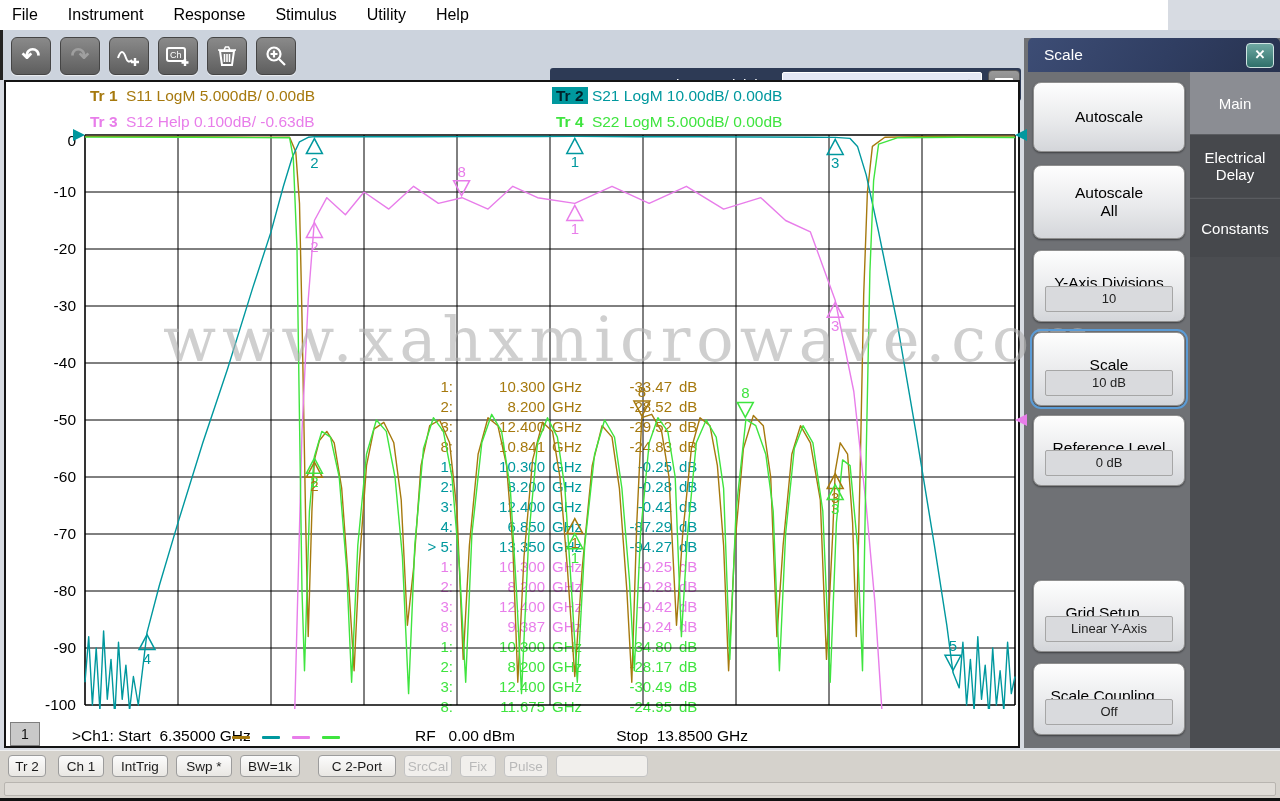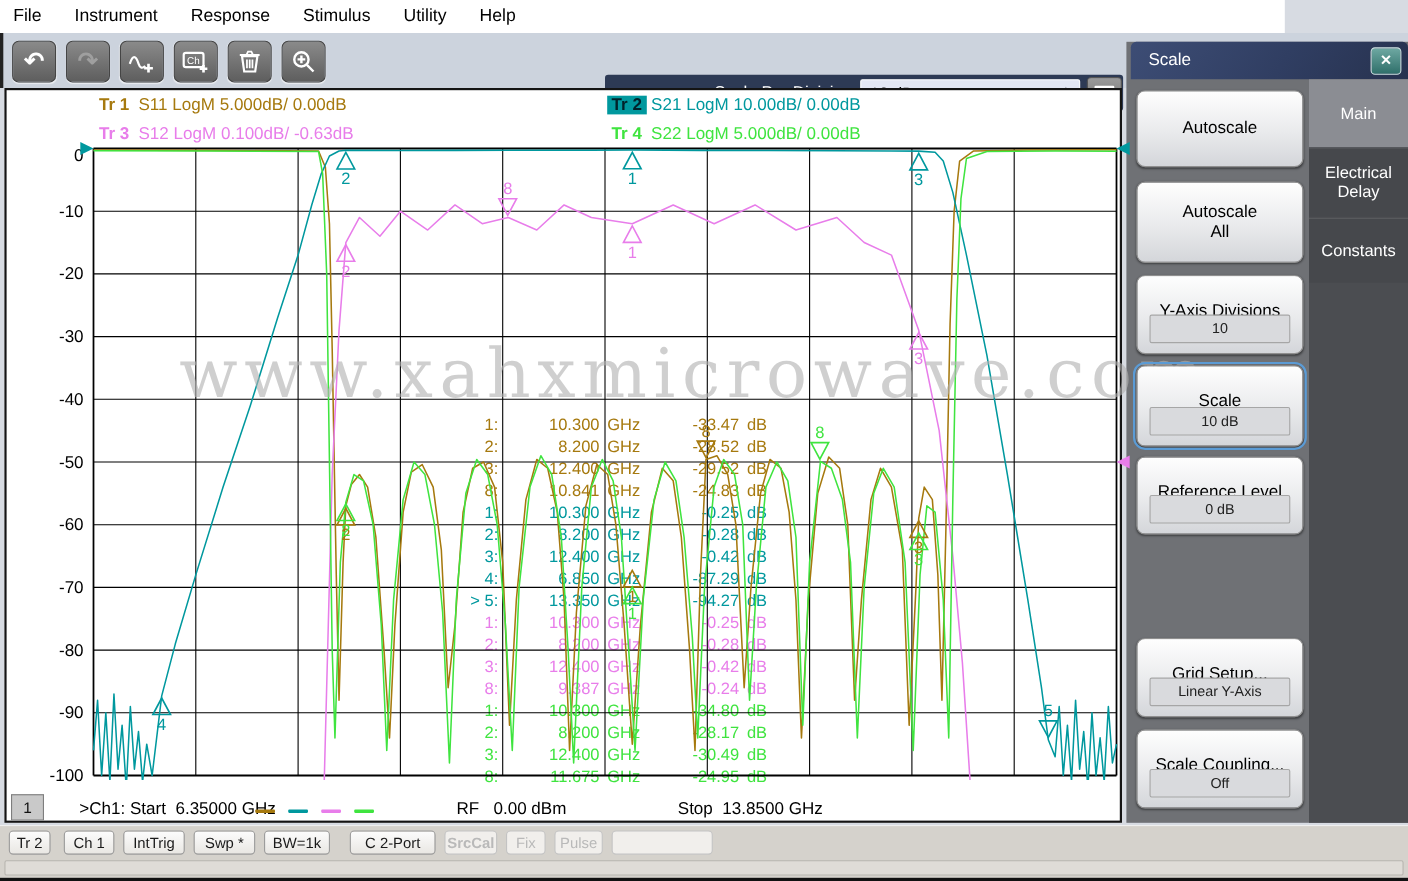--- a/index.html
+++ b/index.html
@@ -162,21 +162,21 @@
           </g>
         </svg>
       </div>
     </div>
   </div>
 
   <div class="graph-panel"></div>
   <div class="trace-labels" id="trace-labels">
       <div class="tl-row" style="left: 86px; top: 87px; color: rgb(166, 121, 14);"><span class="tl-chip">Tr 1</span><span>  S11 LogM 5.000dB/ 0.00dB</span></div>
       <div class="tl-row" style="left: 552px; top: 87px; color: rgb(0, 152, 158);"><span class="tl-chip" style="background: rgb(0, 152, 158); color: rgb(0, 34, 42);">Tr 2</span><span>  S21 LogM 10.00dB/ 0.00dB</span></div>
-      <div class="tl-row" style="left: 86px; top: 113px; color: rgb(232, 125, 234);"><span class="tl-chip">Tr 3</span><span>  S12 LogM 0.100dB/ -0.63dB</span></div>
+      <div class="tl-row" style="left: 86px; top: 113px; color: rgb(232, 125, 234);"><span class="tl-chip">Tr 3</span><span>  S12 Help 0.100dB/ -0.63dB</span></div>
       <div class="tl-row" style="left: 552px; top: 113px; color: rgb(63, 228, 63);"><span class="tl-chip">Tr 4</span><span>  S22 LogM 5.000dB/ 0.00dB</span></div>
     </div>
   <div id="marker-table">
       <div class="mk-row" style="color: rgb(166, 121, 14);"><span class="mk-num">1:</span><span class="mk-f">10.300</span><span class="mk-u">GHz</span><span class="mk-v">-33.47</span><span class="mk-vu">dB</span></div>
       <div class="mk-row" style="color: rgb(166, 121, 14);"><span class="mk-num">2:</span><span class="mk-f">8.200</span><span class="mk-u">GHz</span><span class="mk-v">-28.52</span><span class="mk-vu">dB</span></div>
       <div class="mk-row" style="color: rgb(166, 121, 14);"><span class="mk-num">3:</span><span class="mk-f">12.400</span><span class="mk-u">GHz</span><span class="mk-v">-29.52</span><span class="mk-vu">dB</span></div>
       <div class="mk-row" style="color: rgb(166, 121, 14);"><span class="mk-num">8:</span><span class="mk-f">10.841</span><span class="mk-u">GHz</span><span class="mk-v">-24.83</span><span class="mk-vu">dB</span></div>
       <div class="mk-row" style="color: rgb(0, 152, 158);"><span class="mk-num">1:</span><span class="mk-f">10.300</span><span class="mk-u">GHz</span><span class="mk-v">-0.25</span><span class="mk-vu">dB</span></div>
       <div class="mk-row" style="color: rgb(0, 152, 158);"><span class="mk-num">2:</span><span class="mk-f">8.200</span><span class="mk-u">GHz</span><span class="mk-v">-0.28</span><span class="mk-vu">dB</span></div>
       <div class="mk-row" style="color: rgb(0, 152, 158);"><span class="mk-num">3:</span><span class="mk-f">12.400</span><span class="mk-u">GHz</span><span class="mk-v">-0.42</span><span class="mk-vu">dB</span></div>
@@ -339,21 +339,21 @@
     </div>
 
   <div class="statusbar">
     <div id="status-buttons">
         <div class="sbtn" style="left: 8px; width: 38px;">Tr 2</div>
         <div class="sbtn" style="left: 58px; width: 46px;">Ch 1</div>
         <div class="sbtn" style="left: 112px; width: 56px;">IntTrig</div>
         <div class="sbtn" style="left: 176px; width: 56px;">Swp *</div>
         <div class="sbtn" style="left: 240px; width: 60px;">BW=1k</div>
         <div class="sbtn" style="left: 318px; width: 78px;">C  2-Port</div>
-        <div class="sbtn disabled" style="left: 404px; width: 48px; font-weight: bold;">SrcCal</div>
+        <div class="sbtn disabled" style="left: 404px; width: 48px;">SrcCal</div>
         <div class="sbtn disabled" style="left: 460px; width: 36px;">Fix</div>
         <div class="sbtn disabled" style="left: 504px; width: 44px;">Pulse</div>
         <div class="sbtn disabled" style="left: 556px; width: 92px;"></div>
       </div>
     <div class="sb-strip"></div>
     <div class="sb-bottom"></div>
   </div>
 
 </div>
 

